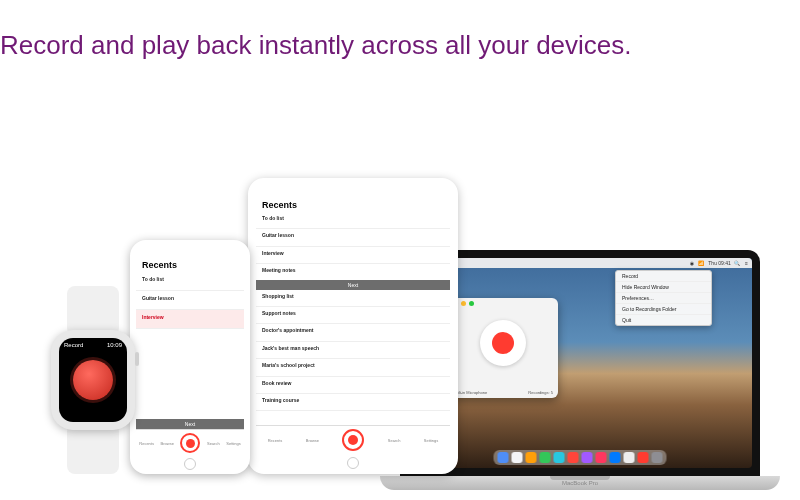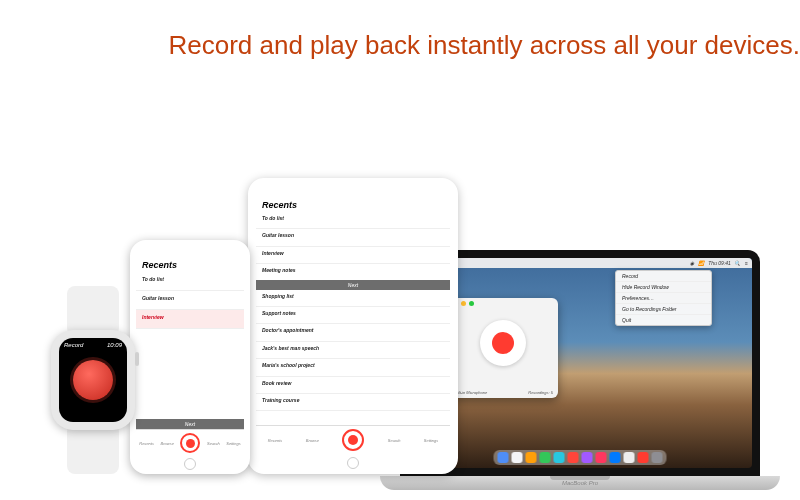--- a/index.html
+++ b/index.html
@@ -1,17 +1,17 @@
 <!DOCTYPE html>
 <html><head>
 <meta charset="utf-8">
 <style>
   html,body{margin:0;padding:0;width:800px;height:500px;background:#fff;font-family:-apple-system,Helvetica,Arial,sans-serif;overflow:hidden;}
-  .headline{position:absolute;top:30px;left:0;right:0;text-align:right;font-size:26px;font-weight:400;color:#c2410c;}
-  .stage{position:absolute;top:100px;left:0;right:0;bottom:0;font-style:italic;}
+  .headline{position:absolute;top:30px;left:0;right:0;text-align:left;font-size:26px;font-weight:400;color:#701a75;}
+  .stage{position:absolute;top:100px;left:0;right:0;bottom:0;}
 
   
   .macbook{position:absolute;right:20px;bottom:14px;width:400px;}
   .macbook .screen-bez{width:360px;height:226px;margin:0 auto;background:#111;border-radius:12px 12px 0 0;padding:8px;box-sizing:border-box;}
   .macbook .screen{width:100%;height:100%;border-radius:4px;background:linear-gradient(180deg,#3e6a9a 0%,#5c8db8 40%,#c19e72 55%,#89623f 70%,#2e1f14 100%);position:relative;overflow:hidden;}
   .macbook .base{width:400px;height:14px;background:linear-gradient(180deg,#d9d9d9,#b8b8b8);border-radius:0 0 20px 20px;position:relative;}
   .macbook .base::after{content:"";position:absolute;left:50%;top:0;transform:translateX(-50%);width:60px;height:4px;background:#b0b0b0;border-radius:0 0 6px 6px;}
   .macbook .label{text-align:center;font-size:6px;color:#888;margin-top:-10px;position:relative;z-index:2;}
   .menubar{position:absolute;top:0;left:0;right:0;height:10px;background:rgba(240,240,240,.95);display:flex;align-items:center;justify-content:flex-end;gap:4px;padding:0 4px;font-size:5px;color:#333;}
   .menubar .mb-item{white-space:nowrap;}

